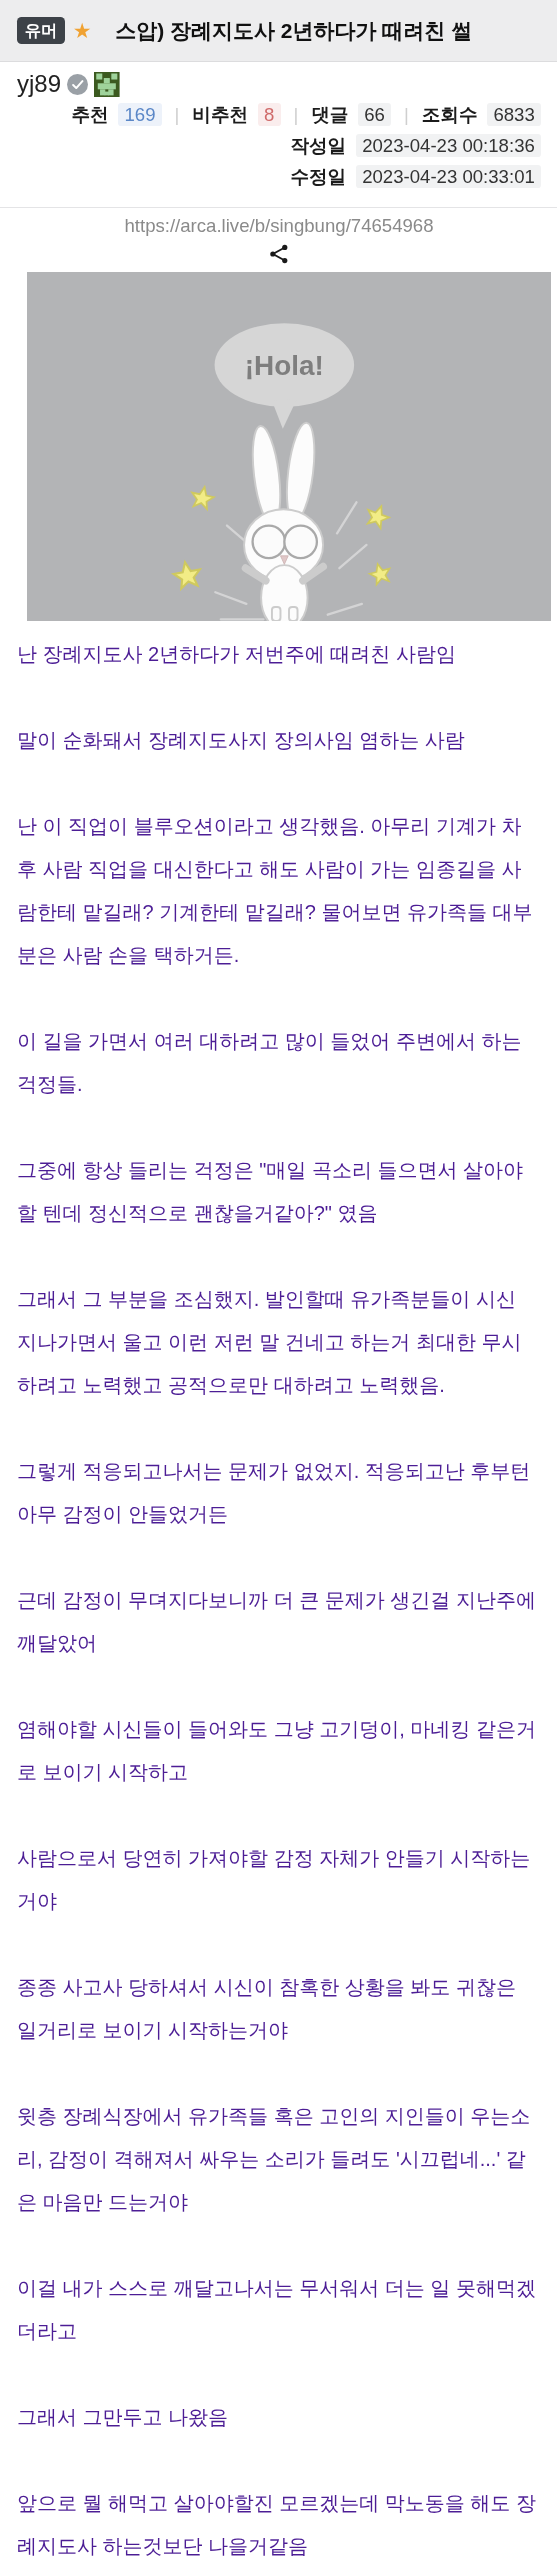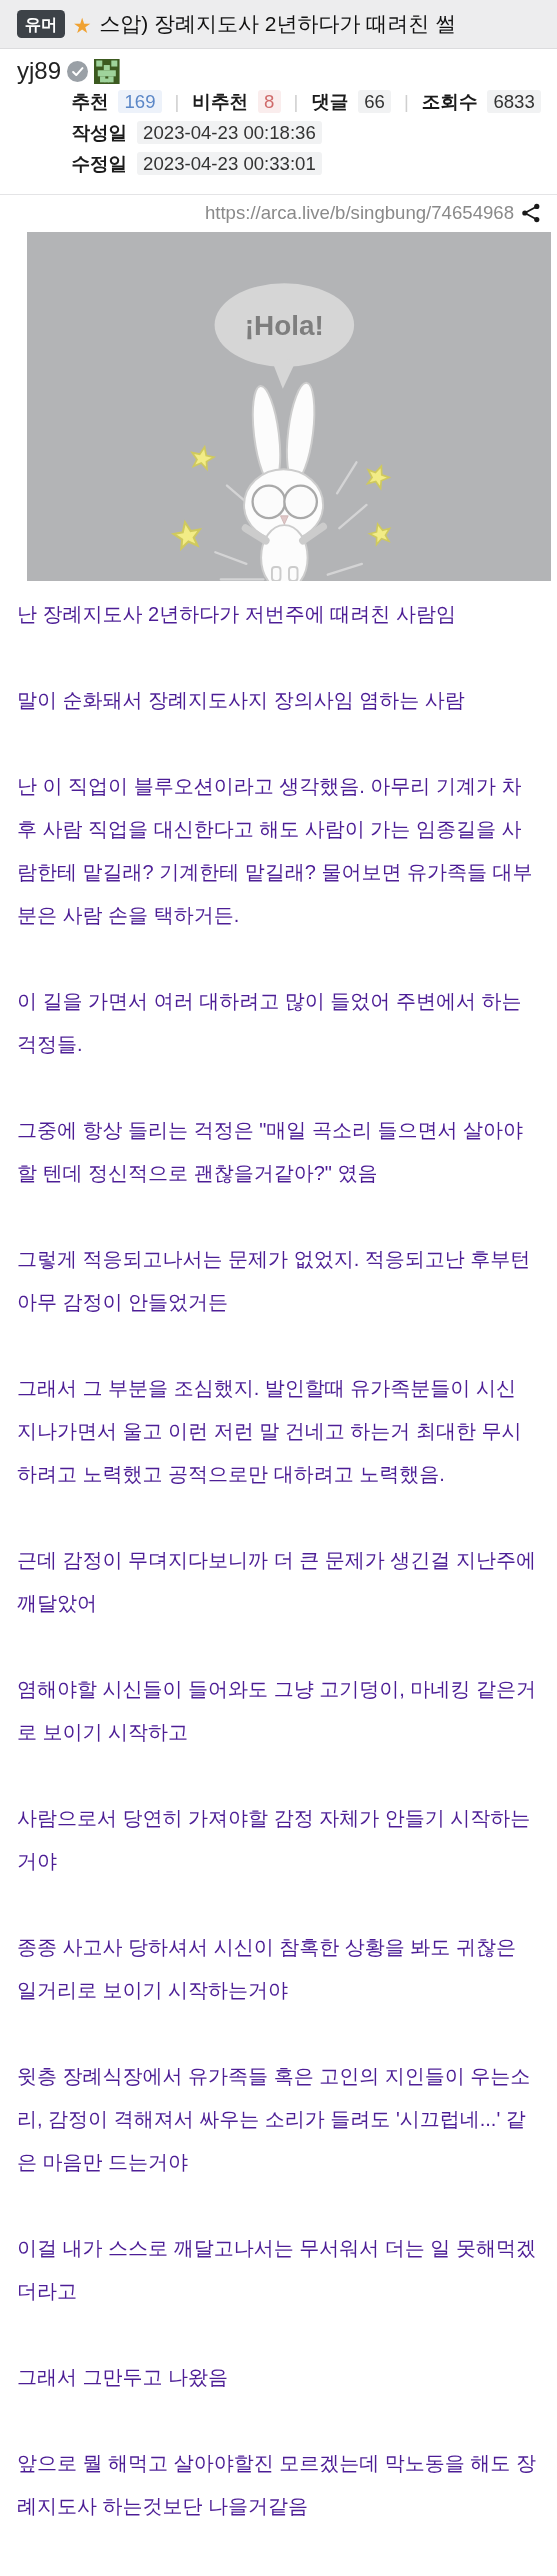--- a/index.html
+++ b/index.html
@@ -10,40 +10,40 @@
     background: #ffffff;
     color: #111;
     font-family: "Liberation Sans", sans-serif;
   }
   
   .title-bar {
     background: #ededee;
     border-bottom: 0.8px solid #dcdcde;
     padding: 10px 17px;
     display: flex;
-    align-items: flex-end;
+    align-items: center;
     gap: 7.7px;
-    height: 49px;
+    height: 62px;
   }
   .cat-badge {
     background: #3d4248;
     color: #fff;
     font-weight: bold;
     font-size: 16.3px;
     line-height: 1;
     padding: 5.4px 7.7px 6.2px;
     border-radius: 4.6px;
     flex: 0 0 auto;
   }
   .star { color: #f0a232; font-size: 21px; flex: 0 0 auto; }
   .post-title {
     font-size: 21px;
-    font-weight: normal;
+    font-weight: bold;
     color: #111;
-    margin: 0;
+    margin: 16px;
     white-space: nowrap;
     overflow: hidden;
   }
   
   .article-head { padding: 9.3px 17px 0; }
   .author-row { display: flex; align-items: center; gap: 6.2px; height: 26px; }
   .author-name { font-size: 24px; color: #222; }
   .verified-icon {
     width: 21px; height: 21px; border-radius: 50%;
     background: #9aa0a6; display: inline-flex;
@@ -53,39 +53,40 @@
   .verified-icon svg { display: block; }
   .pixel-icon { width: 25.6px; height: 25.6px; flex: 0 0 auto; }
   .pixel-icon svg { display: block; }
   .meta {
     margin-left: auto;
     width: fit-content;
     font-size: 18.6px;
     line-height: 31px;
     margin-top: 1.5px;
   }
-  .meta-row { white-space: nowrap; text-align: left; }
+  .meta-row { white-space: nowrap; text-align: right; }
   .meta-label { font-weight: bold; color: #1b1b1b; margin-right: 4.6px; }
   .chip {
     background: #f1f2f3;
     color: #333;
     padding: 0.8px 6.2px 1.5px;
     border-radius: 3.1px;
   }
   .chip.up { color: #5b87c7; background: #edf2fa; }
   .chip.down { color: #cf6a6a; background: #faeded; }
   .sep { color: #cfcfcf; margin: 0 7.7px; }
   
   .head-divider { border: 0; border-top: 0.8px solid #e4e4e6; margin: 15.5px 0 0; }
   .share-row {
     display: flex;
     justify-content: flex-end;
     align-items: center;
     gap: 7px;
     padding: 7px 17px 7.7px;
+    flex-direction: column;
   }
   .share-url { color: #8a8a8a; font-size: 18.6px; text-decoration: none; }
   .share-icon { flex: 0 0 auto; }
   .share-icon svg { display: block; }
   
   .sticker-wrap { padding: 0 27px; }
   .sticker {
     width: 524px; height: 349px;
     background: #b3b4b6;
     display: block;
@@ -220,22 +221,22 @@
     </g>
   </svg>
 </div>
 
 <article class="post-body">
   <p>난 장례지도사 2년하다가 저번주에 때려친 사람임</p>
   <p>말이 순화돼서 장례지도사지 장의사임 염하는 사람</p>
   <p>난 이 직업이 블루오션이라고 생각했음. 아무리 기계가 차후 사람 직업을 대신한다고 해도 사람이 가는 임종길을 사람한테 맡길래? 기계한테 맡길래? 물어보면 유가족들 대부분은 사람 손을 택하거든.</p>
   <p>이 길을 가면서 여러 대하려고 많이 들었어 주변에서 하는 걱정들.</p>
   <p>그중에 항상 들리는 걱정은 "매일 곡소리 들으면서 살아야할 텐데 정신적으로 괜찮을거같아?" 였음</p>
+  <p>그래서 그 부분을 조심했지. 발인할때 유가족분들이 시신 지나가면서 울고 이런 저런 말 건네고 하는거 최대한 무시하려고 노력했고 공적으로만 대하려고 노력했음.</p>
   <p>그렇게 적응되고나서는 문제가 없었지. 적응되고난 후부턴 아무 감정이 안들었거든</p>
-  <p>그래서 그 부분을 조심했지. 발인할때 유가족분들이 시신 지나가면서 울고 이런 저런 말 건네고 하는거 최대한 무시하려고 노력했고 공적으로만 대하려고 노력했음.</p>
   <p>근데 감정이 무뎌지다보니까 더 큰 문제가 생긴걸 지난주에 깨달았어</p>
   <p>염해야할 시신들이 들어와도 그냥 고기덩이, 마네킹 같은거로 보이기 시작하고</p>
   <p>사람으로서 당연히 가져야할 감정 자체가 안들기 시작하는거야</p>
   <p>종종 사고사 당하셔서 시신이 참혹한 상황을 봐도 귀찮은 일거리로 보이기 시작하는거야</p>
   <p>윗층 장례식장에서 유가족들 혹은 고인의 지인들이 우는소리, 감정이 격해져서 싸우는 소리가 들려도 '시끄럽네...' 같은 마음만 드는거야</p>
   <p>이걸 내가 스스로 깨달고나서는 무서워서 더는 일 못해먹겠더라고</p>
   <p>그래서 그만두고 나왔음</p>
   <p>앞으로 뭘 해먹고 살아야할진 모르겠는데 막노동을 해도 장례지도사 하는것보단 나을거같음</p>
 </article>
 

